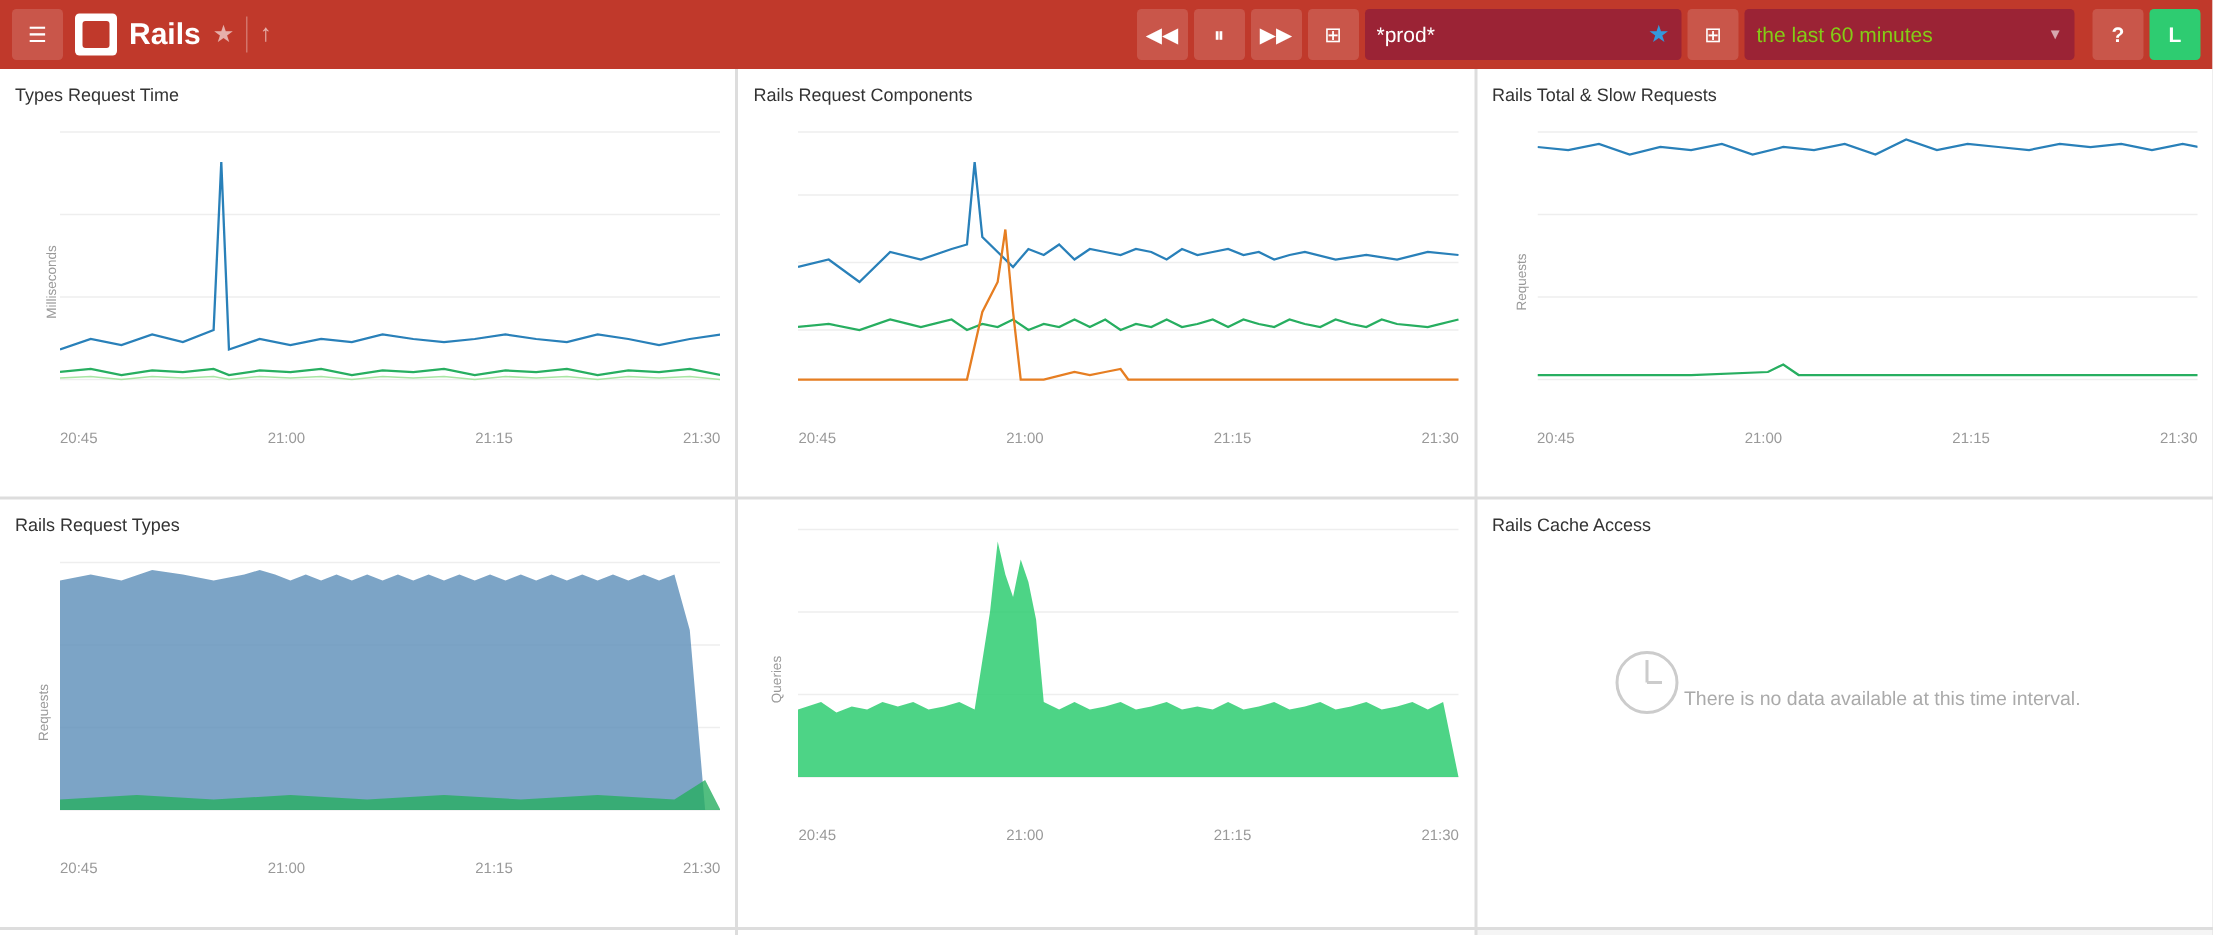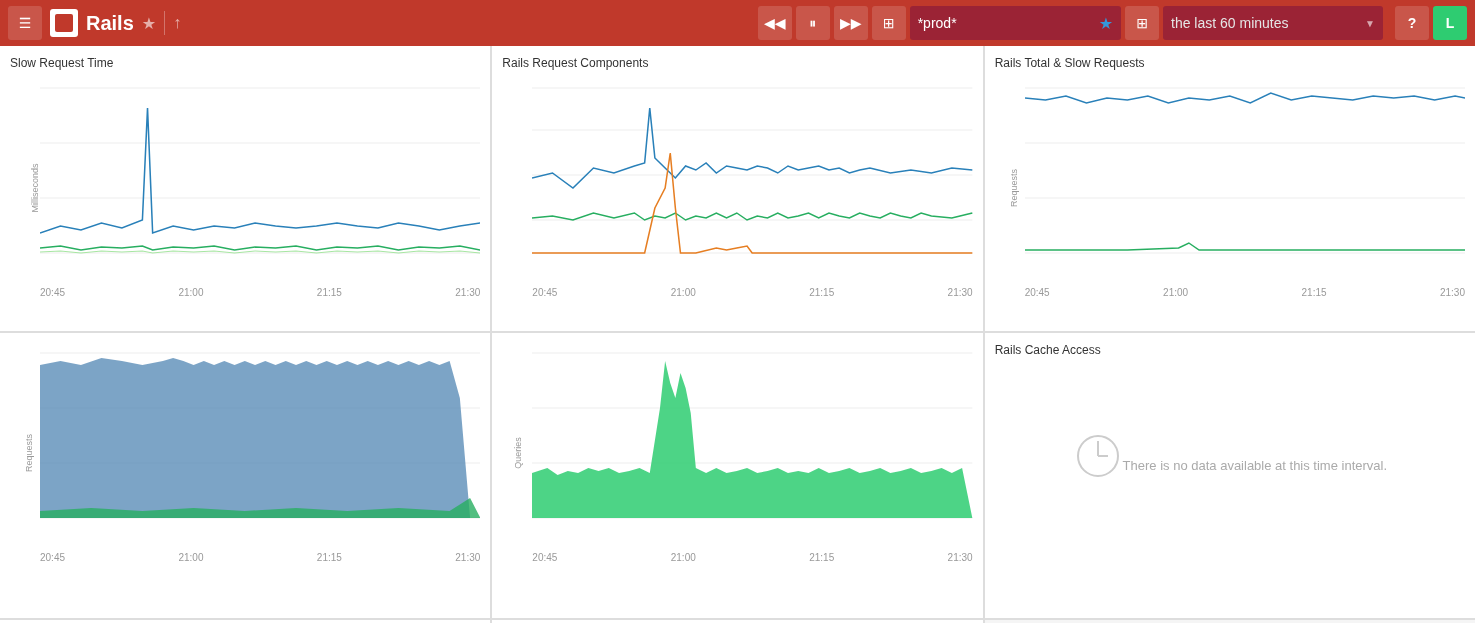--- a/index.html
+++ b/index.html
@@ -80,21 +80,21 @@
       align-items: center;
       background: #9b2335;
       border-radius: 3px;
       padding: 0 8px;
       height: 34px;
       min-width: 220px;
     }
     .time-input {
       background: transparent;
       border: none;
-      color: #e5e5e5;
+      color: #84cc16;
       font-size: 14px;
       outline: none;
       flex: 1;
     }
     .time-arrow {
       color: rgba(255,255,255,0.6);
       font-size: 10px;
       margin-left: 4px;
     }
 
@@ -257,21 +257,21 @@
     </button>
     <button class="user-btn">
       <span>L</span>
     </button>
   </div>
 </div>
 
 <div class="dashboard">
 
   <div class="panel">
-    <div class="panel-title">Slow Request Time</div>
+    <div class="panel-title">Types Request Time</div>
     <div class="chart-area">
       <div class="y-axis-label">Milliseconds</div>
       <svg class="chart-svg" viewBox="0 0 430 195" preserveAspectRatio="none">
 
         <line x1="0" y1="10" x2="430" y2="10" stroke="#eee" stroke-width="1"></line>
         <line x1="0" y1="65" x2="430" y2="65" stroke="#eee" stroke-width="1"></line>
         <line x1="0" y1="120" x2="430" y2="120" stroke="#eee" stroke-width="1"></line>
         <line x1="0" y1="175" x2="430" y2="175" stroke="#eee" stroke-width="1"></line>
 
         <text x="-5" y="14" text-anchor="end" font-size="9" fill="#999">50</text>
@@ -342,20 +342,21 @@
       <div class="x-axis-labels">
         <span>20:45</span>
         <span>21:00</span>
         <span>21:15</span>
         <span>21:30</span>
       </div>
     </div>
   </div>
 
   <div class="panel">
+    <div class="panel-title">Rails Request Types</div>
     <div class="chart-area">
       <div class="y-axis-label">Requests</div>
       <svg class="chart-svg" viewBox="0 0 430 195" preserveAspectRatio="none">
         <line x1="0" y1="10" x2="430" y2="10" stroke="#eee" stroke-width="1"></line>
         <line x1="0" y1="65" x2="430" y2="65" stroke="#eee" stroke-width="1"></line>
         <line x1="0" y1="120" x2="430" y2="120" stroke="#eee" stroke-width="1"></line>
         <line x1="0" y1="175" x2="430" y2="175" stroke="#eee" stroke-width="1"></line>
         <text x="-5" y="14" text-anchor="end" font-size="9" fill="#999">400</text>
         <text x="-5" y="69" text-anchor="end" font-size="9" fill="#999">200</text>
         <text x="-5" y="179" text-anchor="end" font-size="9" fill="#999">0</text>

